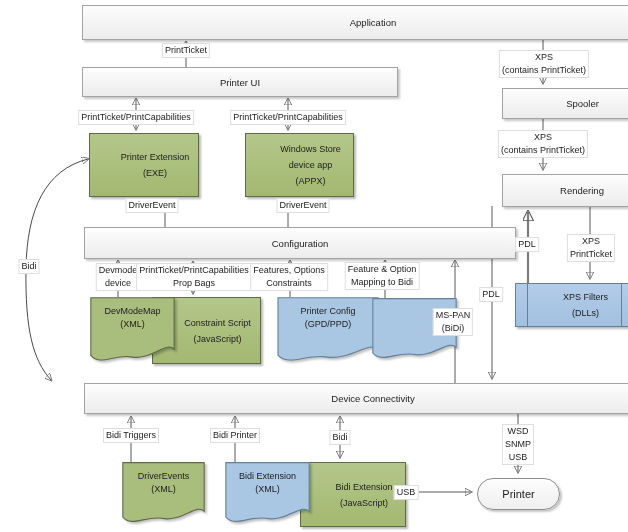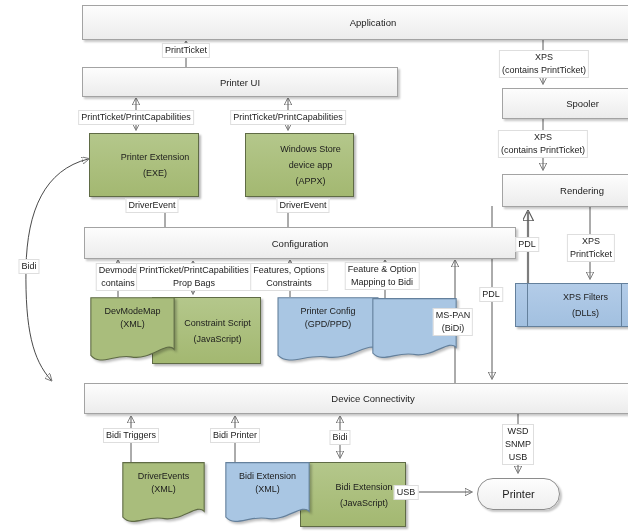--- a/index.html
+++ b/index.html
@@ -171,21 +171,21 @@
     <div>PrintTicket/PrintCapabilities</div>
   </div>
   <div class="elabel" style="left:152px;top:198px">
     <div>DriverEvent</div>
   </div>
   <div class="elabel" style="left:303px;top:198px">
     <div>DriverEvent</div>
   </div>
   <div class="elabel" style="left:118px;top:263px">
     <div>Devmode</div>
-    <div>contains</div>
+    <div>device</div>
   </div>
   <div class="elabel" style="left:194px;top:263px">
     <div>PrintTicket/PrintCapabilities</div>
     <div>Prop Bags</div>
   </div>
   <div class="elabel" style="left:289px;top:263px">
     <div>Features, Options</div>
     <div>Constraints</div>
   </div>
   <div class="elabel" style="left:382px;top:262px">

